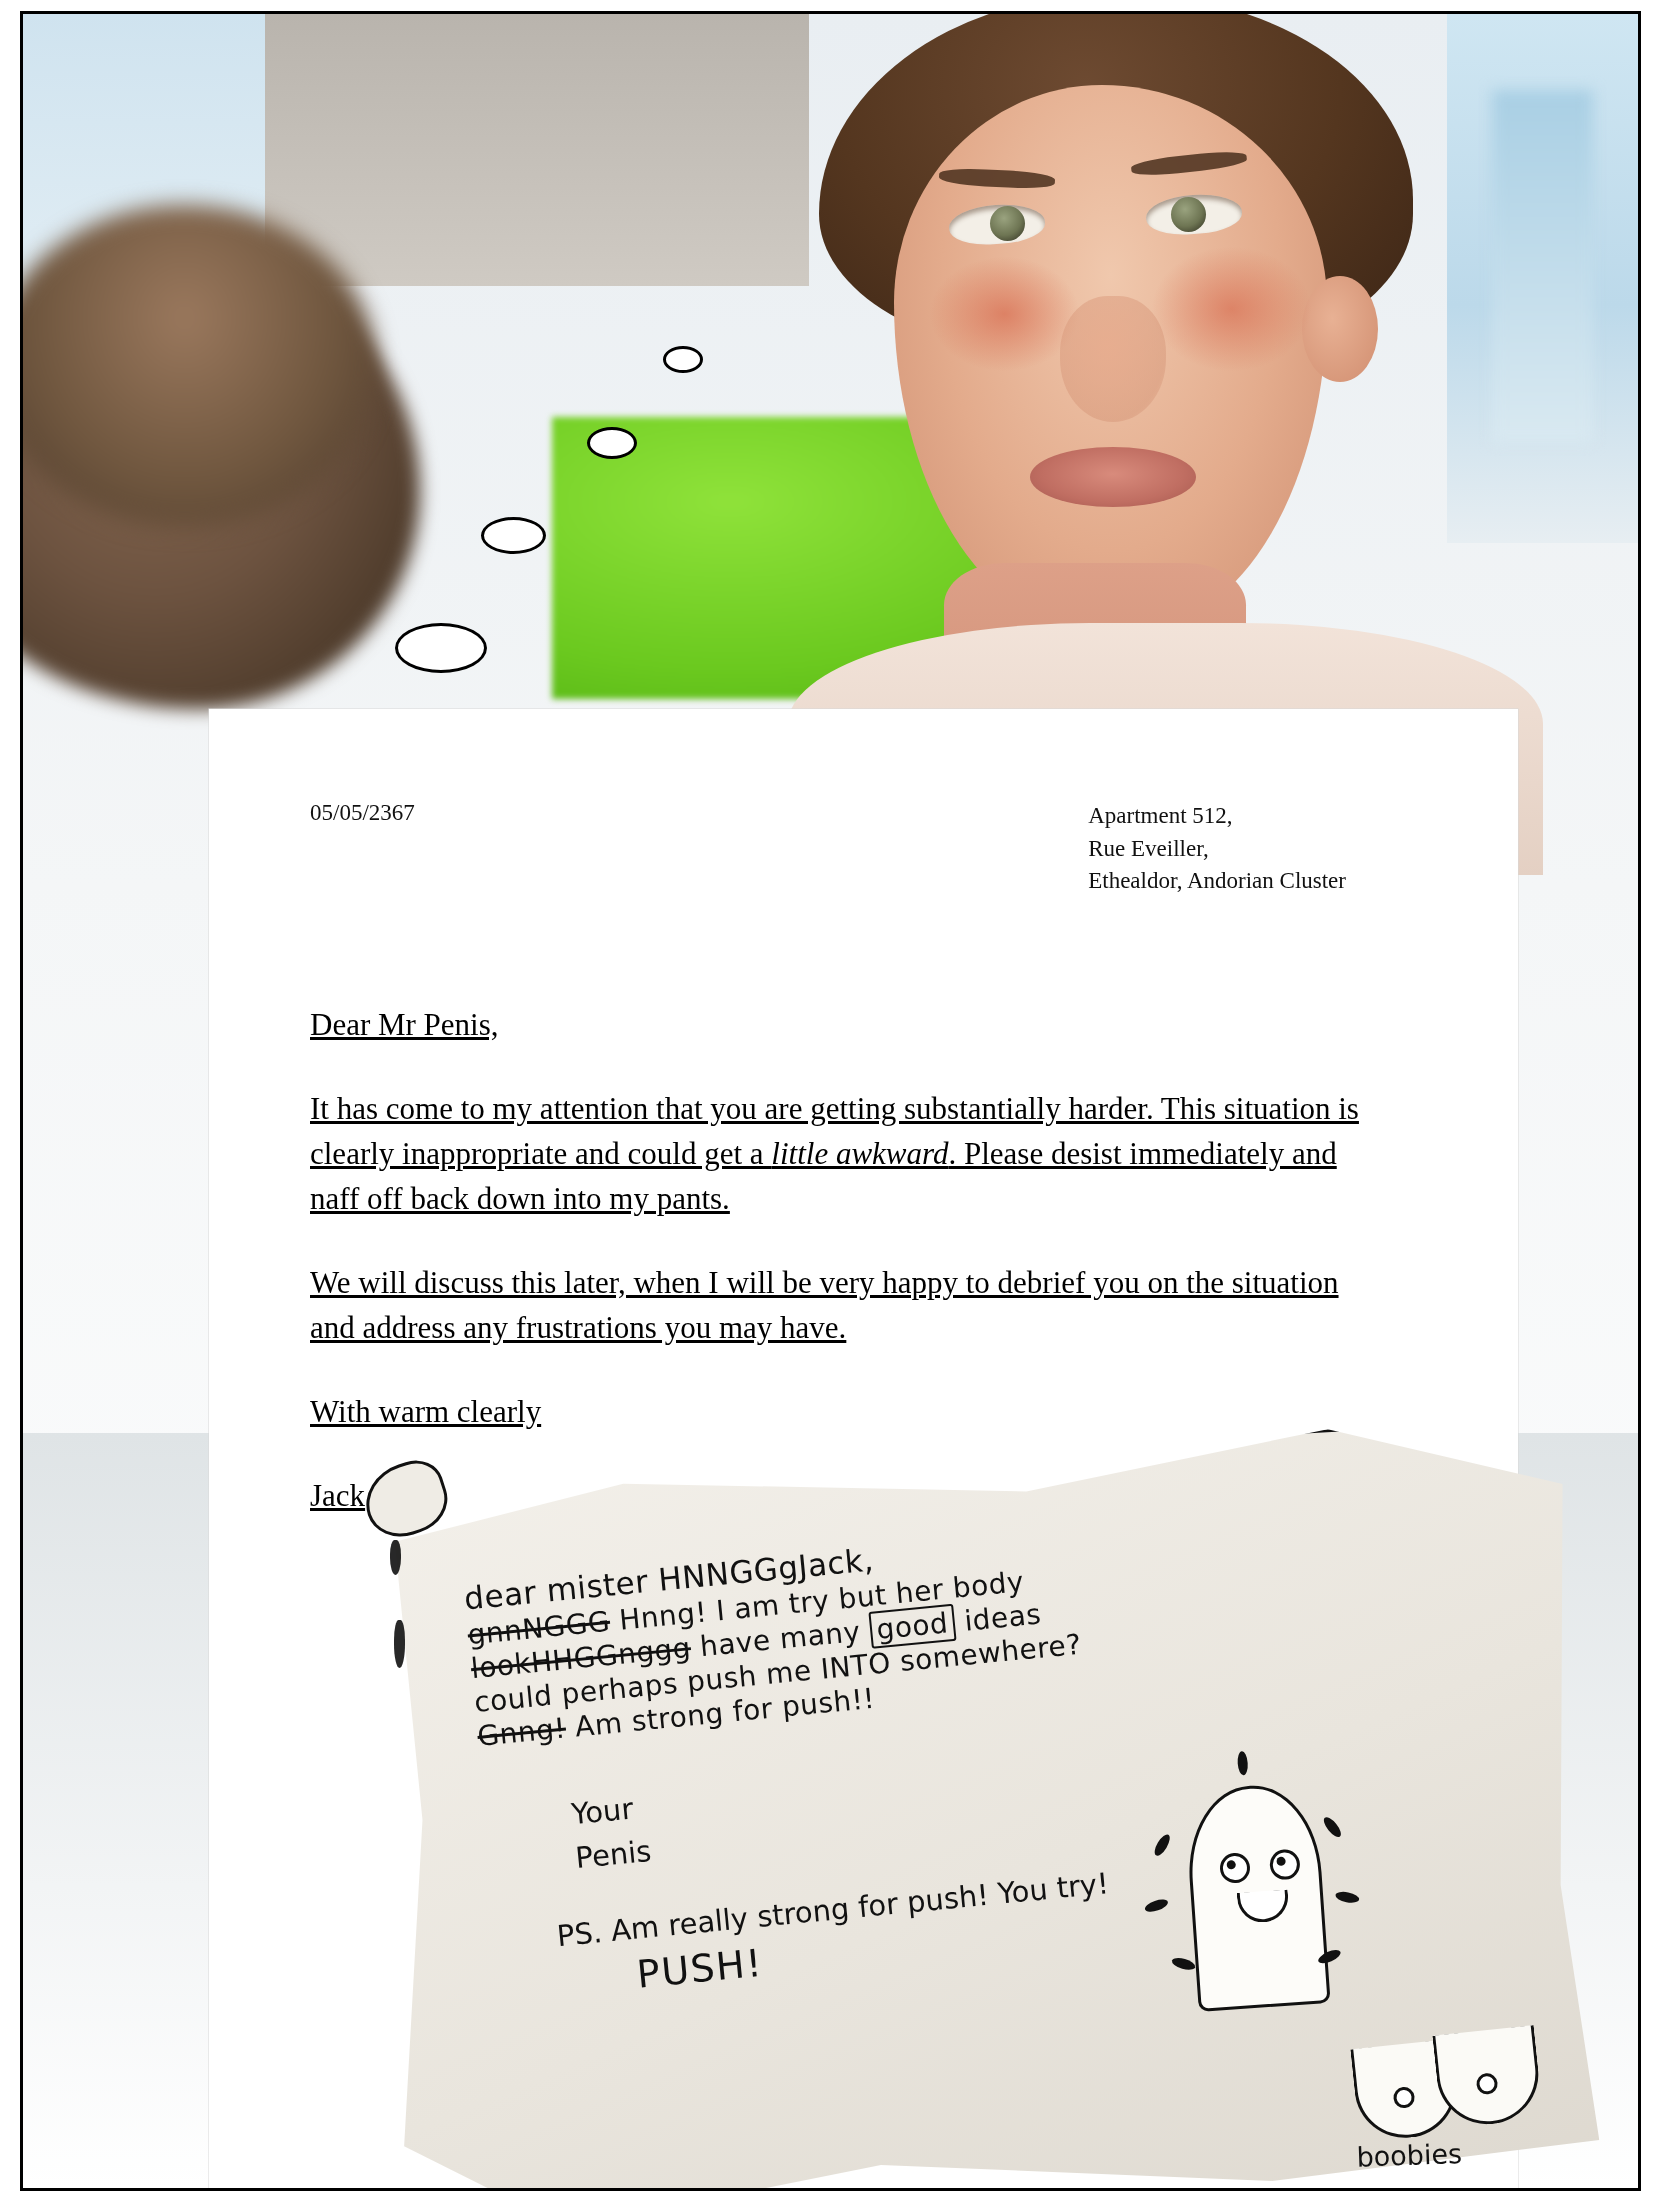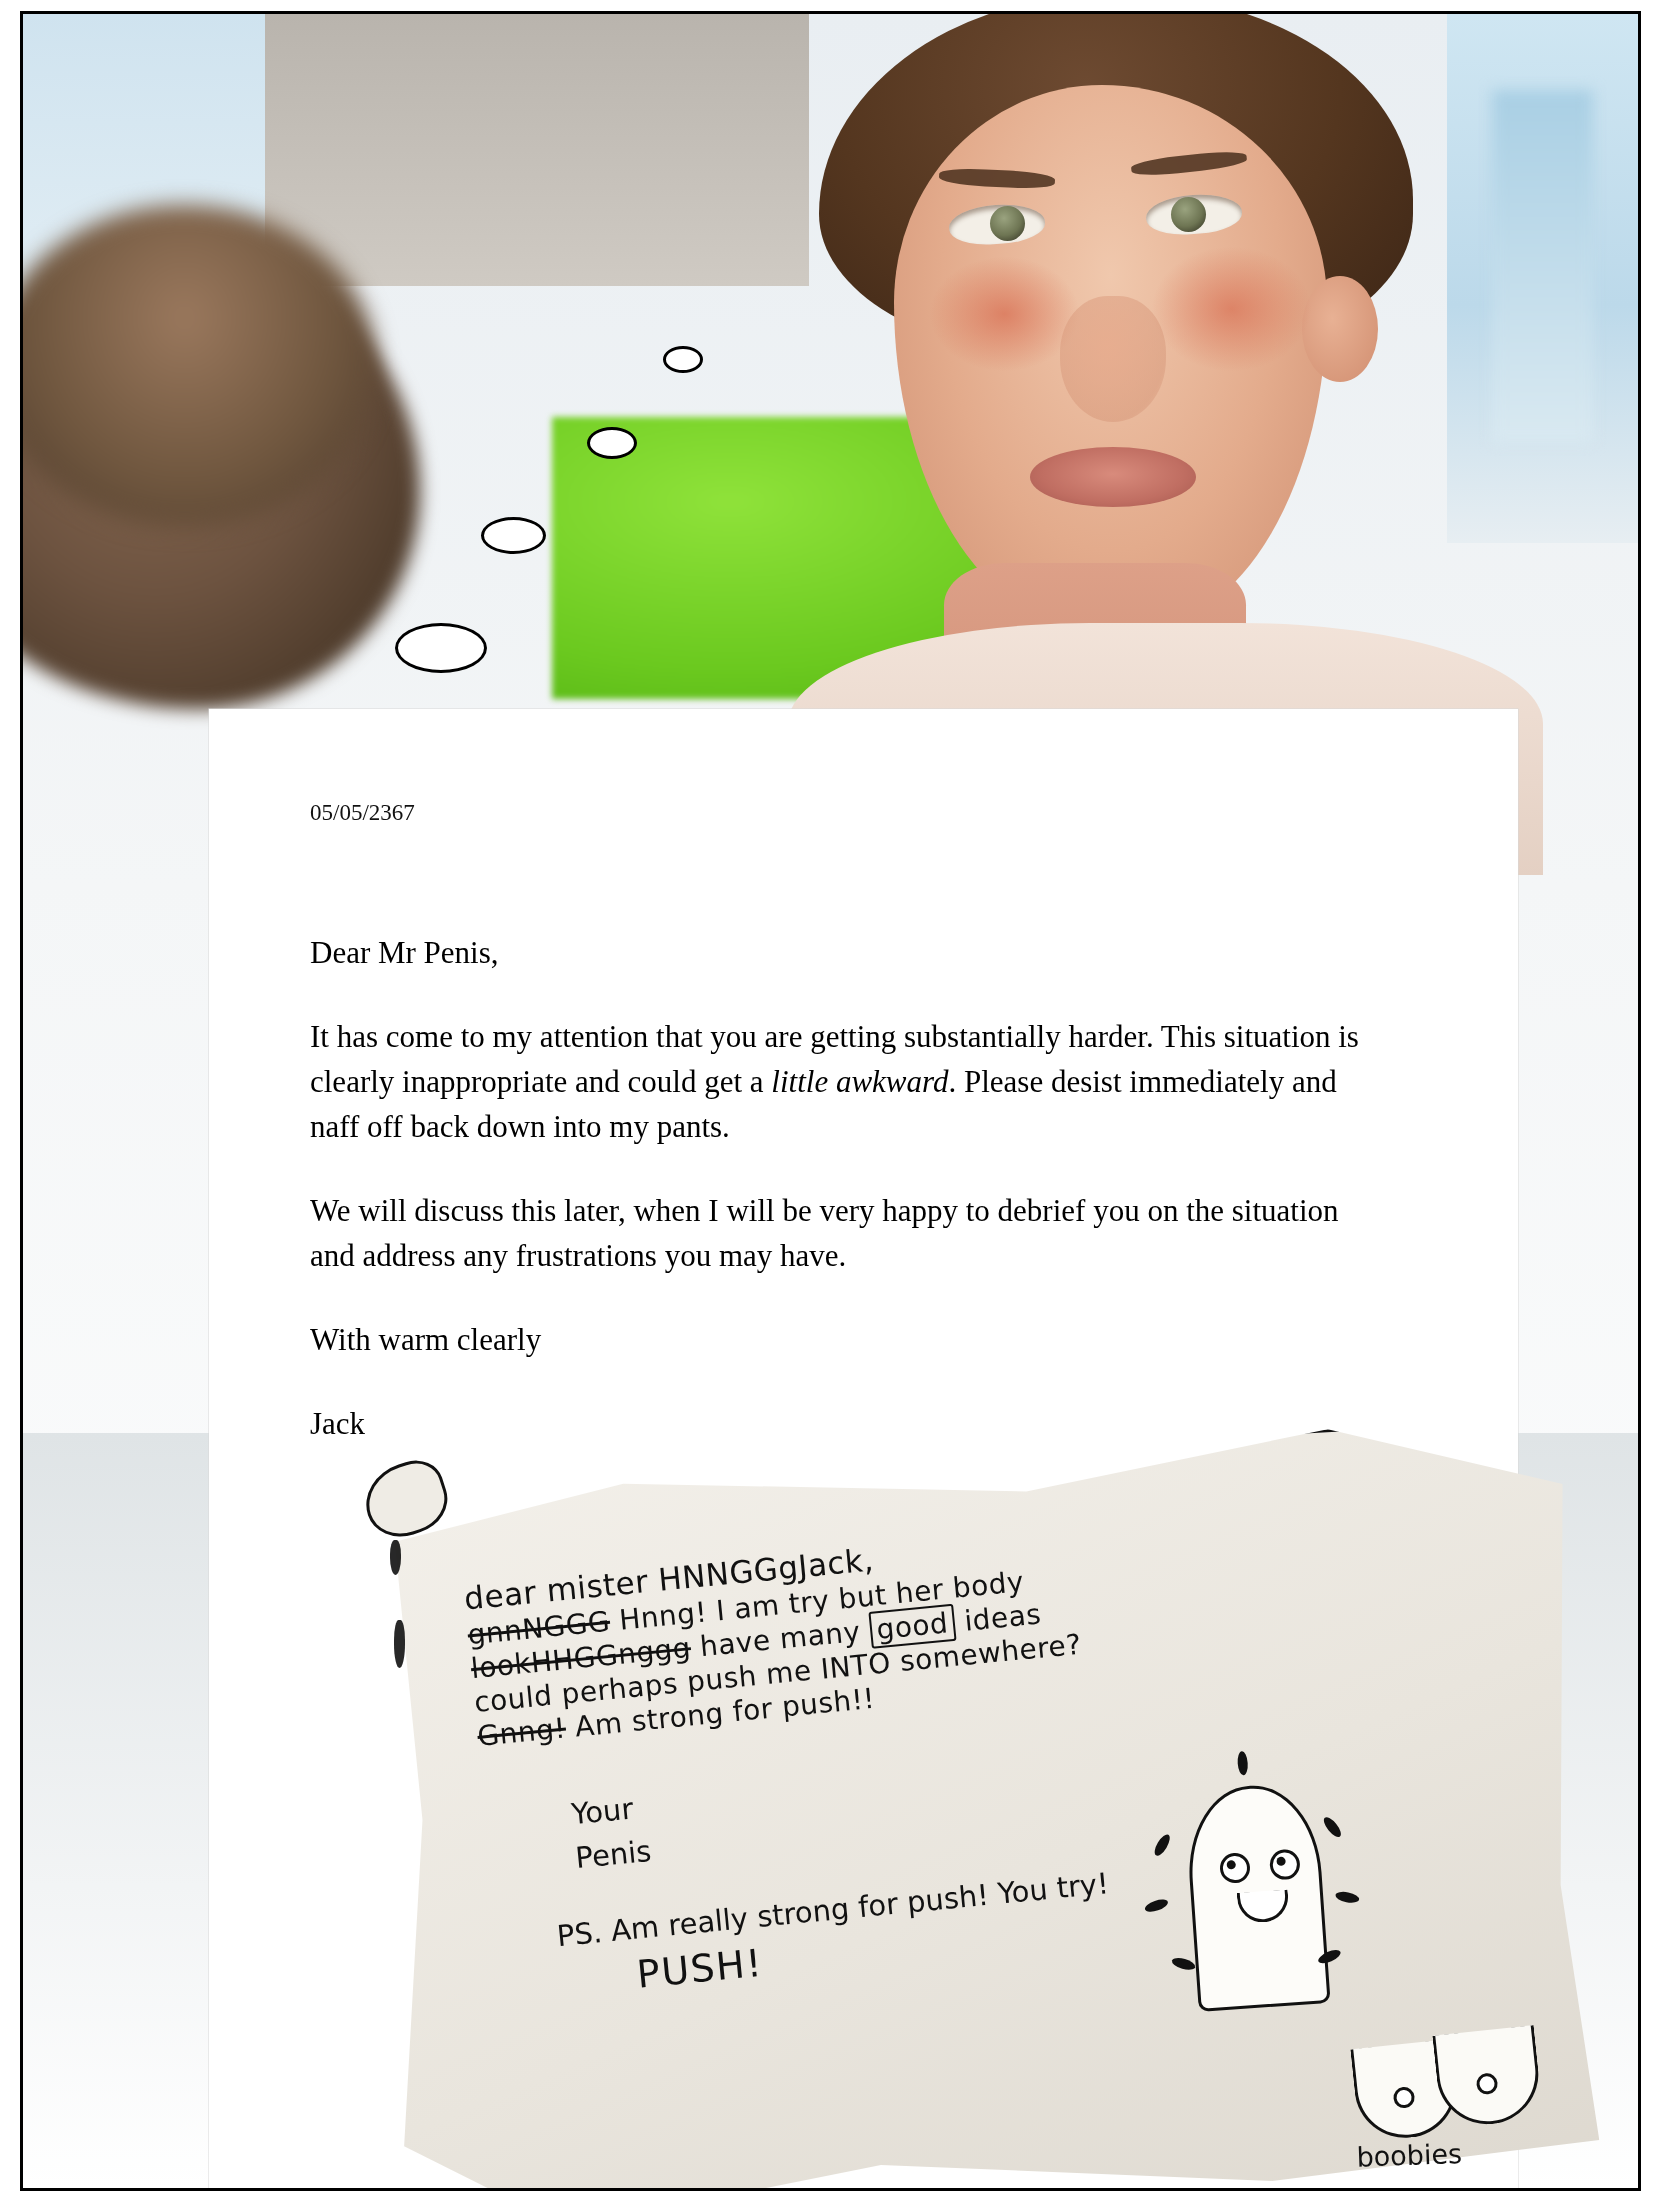--- a/index.html
+++ b/index.html
@@ -236,21 +236,21 @@
     text-align: left;
     margin-right: 91px;
   }
   .letter-body {
     margin-top: 105px;
     font-size: 31px;
     line-height: 1.45;
     color: #000;
     max-width: 1087px;
   }
-  .letter-body p { margin: 0 12px 39px 0; }
+  .letter-body p { margin: 0 12px 39px 0; text-decoration: underline; }
   .letter-body .ital { font-style: italic; }
   .sign-line { margin: 0; }
 
   
   .note {
     position: absolute;
     left: 352px;
     top: 1435px;
     width: 1218px;
     height: 755px;
@@ -453,20 +453,25 @@
 
     <div class="thought d1"></div>
     <div class="thought d2"></div>
     <div class="thought d3"></div>
     <div class="thought d4"></div>
 
     <div class="letter">
       <div class="letter-inner">
         <div class="letter-head">
           <div class="letter-date">05/05/2367</div>
+          <div class="letter-address">
+            <div>Apartment 512,</div>
+            <div>Rue Eveiller,</div>
+            <div>Ethealdor, Andorian Cluster</div>
+          </div>
         </div>
 
         <div class="letter-body">
           <p>Dear Mr Penis,</p>
           <p><span>It has come to my attention that you are getting substantially harder. This situation is clearly inappropriate and could get a </span><span class="ital">little awkward</span><span>. Please desist immediately and naff off back down into my pants.</span></p>
           <p>We will discuss this later, when I will be very happy to debrief you on the situation and address any frustrations you may have.</p>
           <p class="sign-line">With warm clearly</p>
           <p class="sign-line">Jack</p>
         </div>
       </div>

